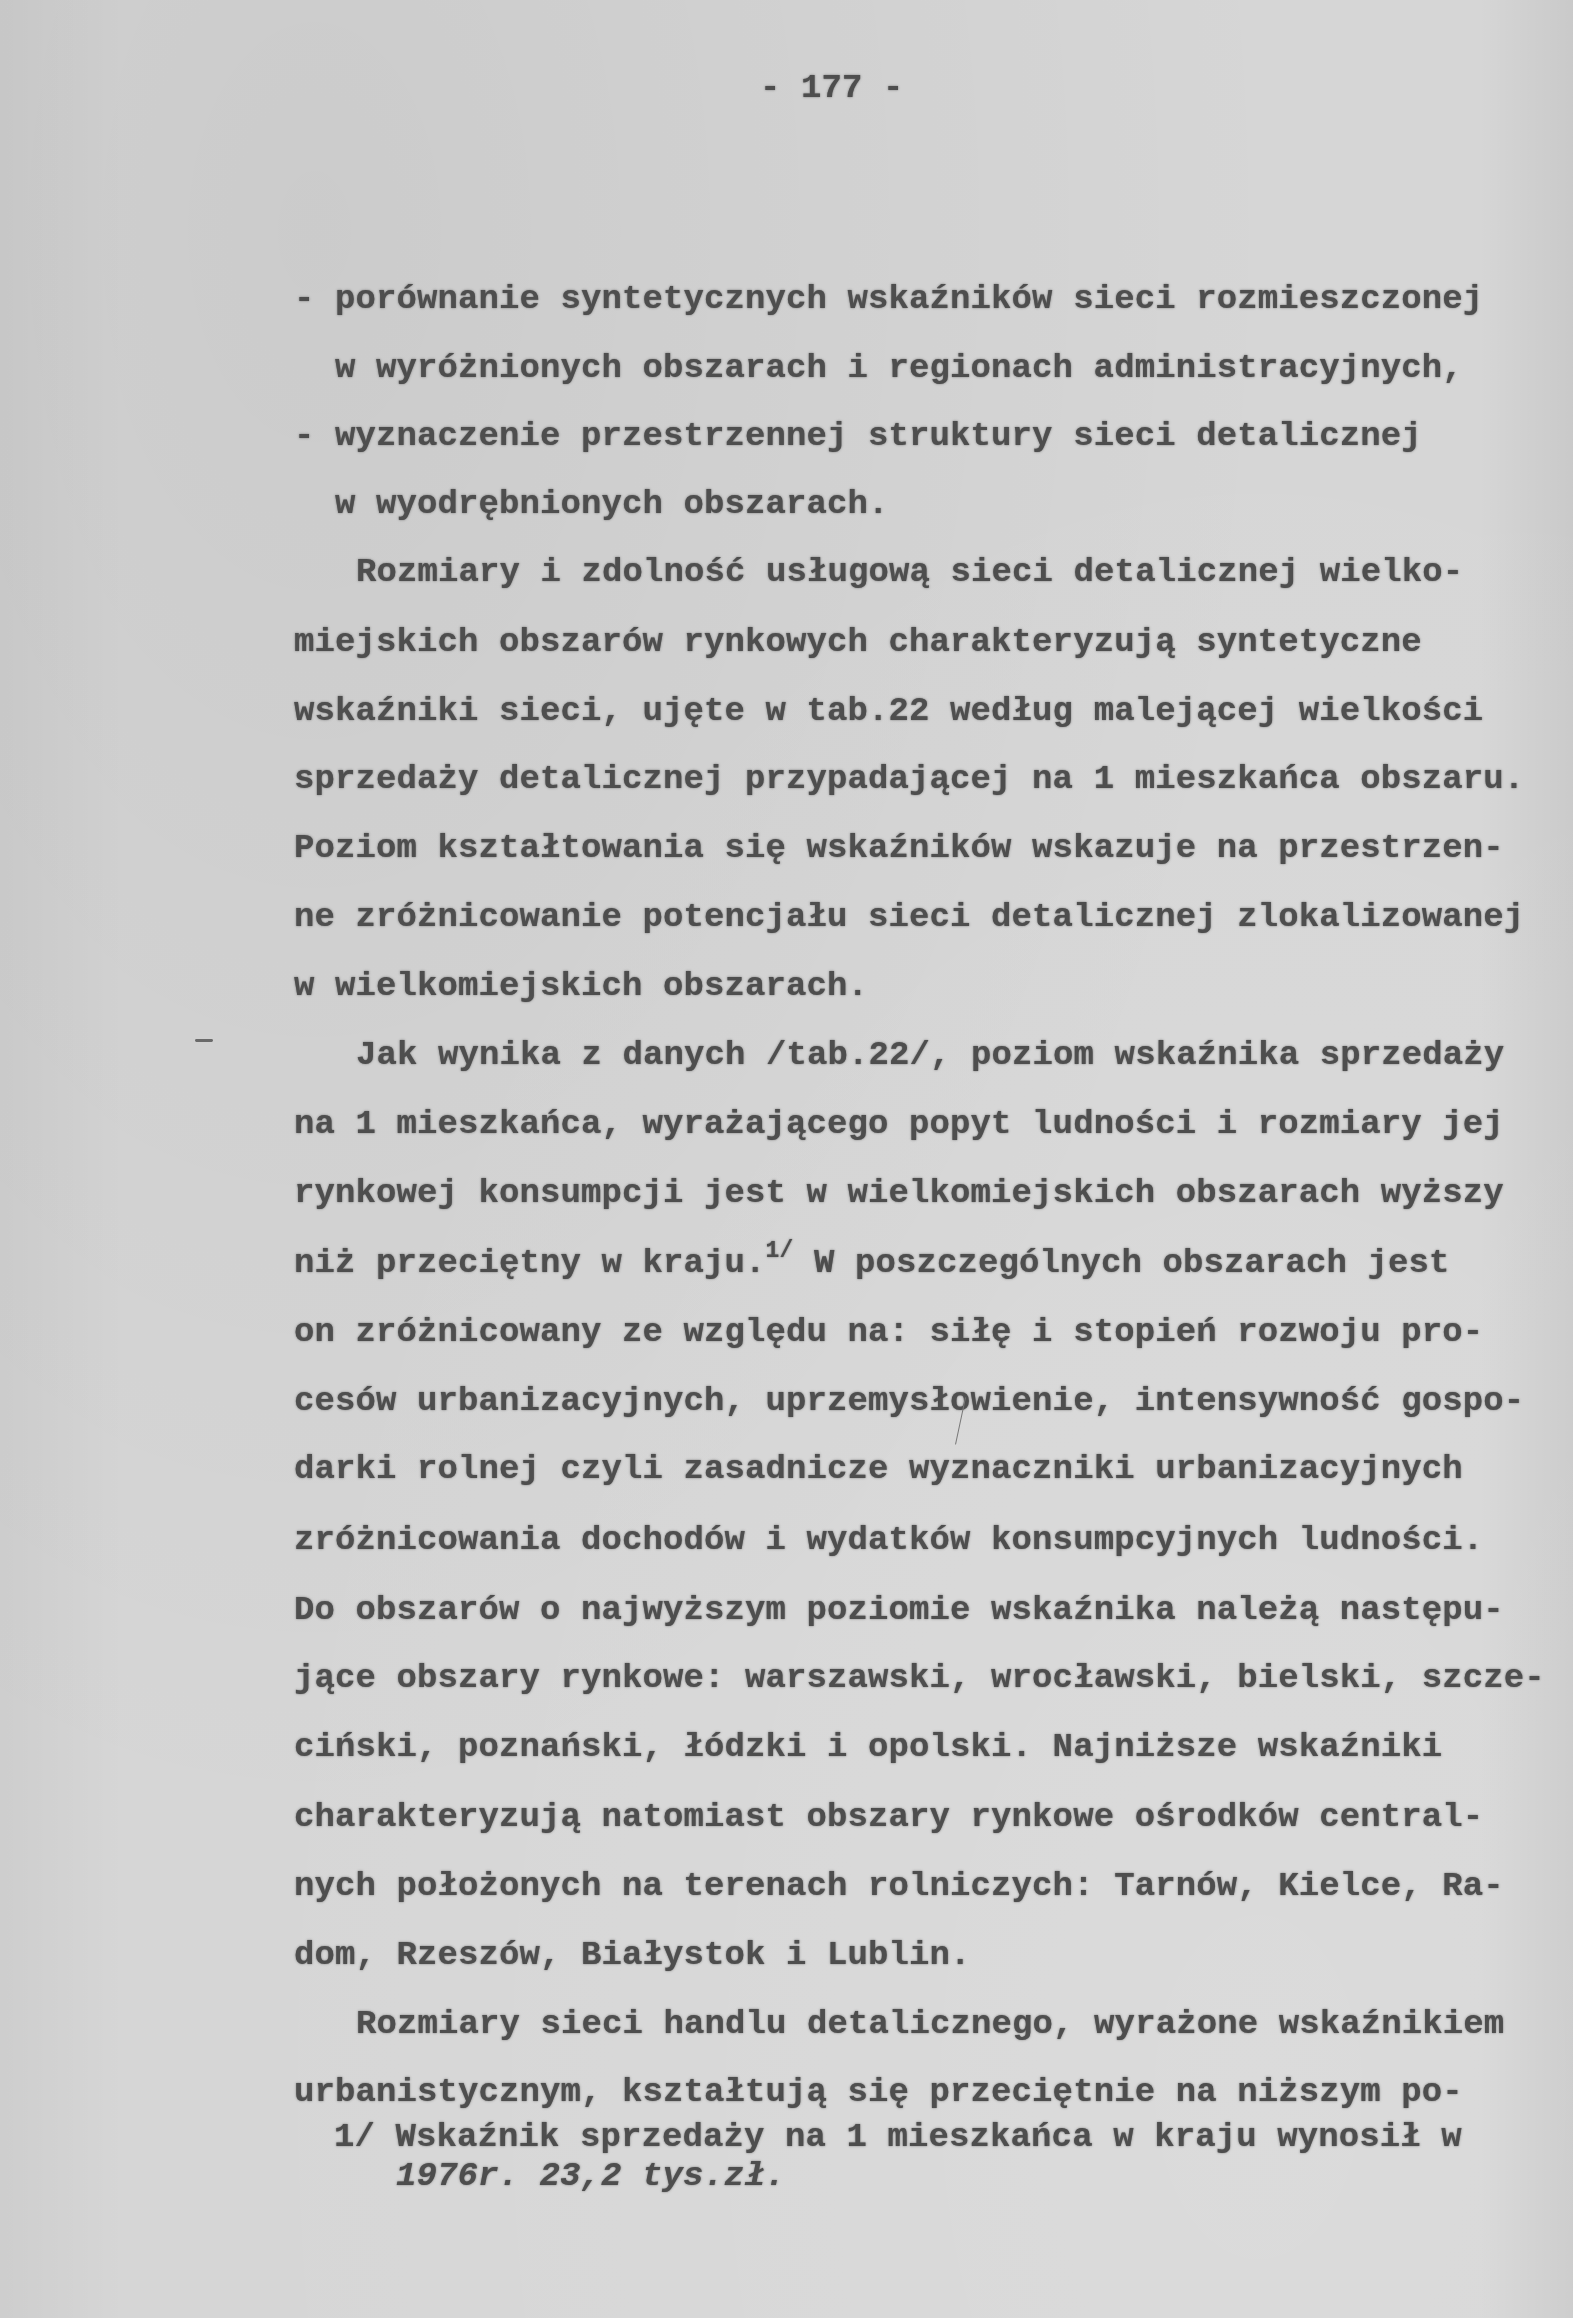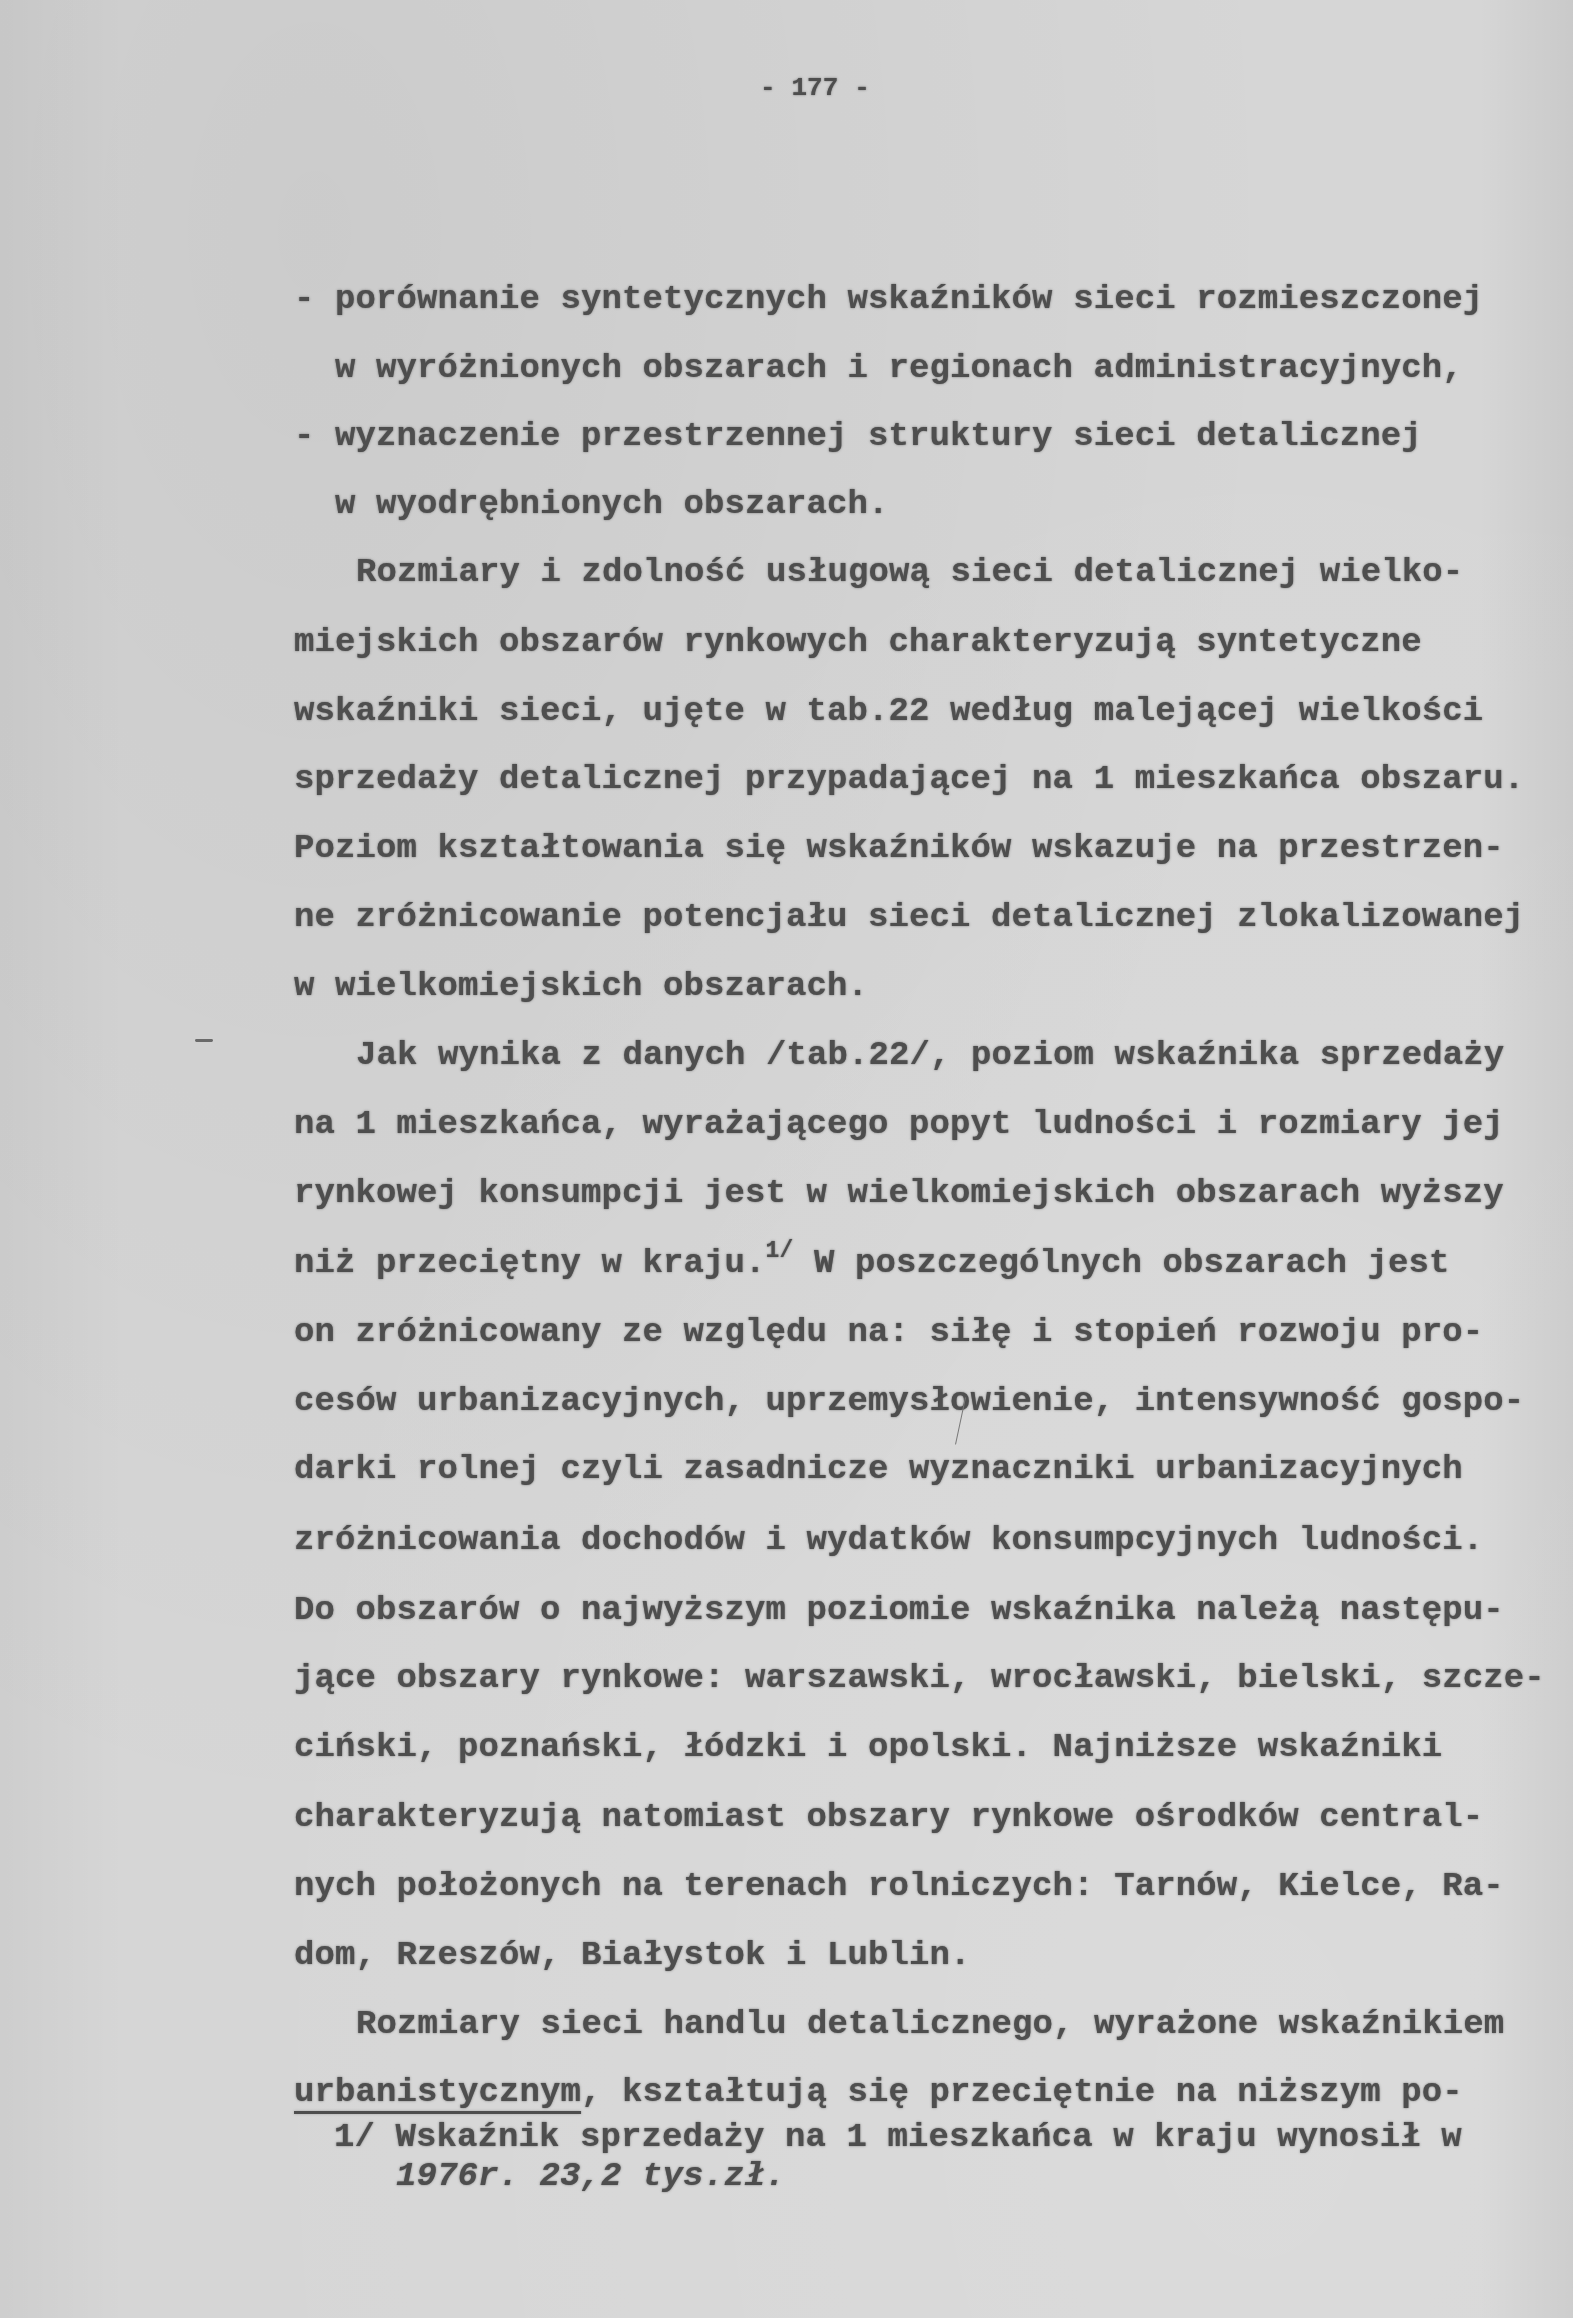--- a/index.html
+++ b/index.html
@@ -32,33 +32,32 @@
       color: #4e4e4e;
       text-shadow: 0 0 1.4px rgba(60,60,60,0.55), 0 0 2.7px rgba(80,80,80,0.35);
       white-space: pre;
       position: absolute;
       line-height: 41px;
       height: 41px;
     }
     .page-number {
       left: 760px;
       top: 68px;
-      font-size: 26px;
+      font-size: 34px;
       text-align: center;
     }
     .line { left: 294px; margin-top: 24px; }
     .line.bullet-cont { left: 335px; }
     .line.indent { left: 356px; }
     .sup {
       font-size: 23px;
       position: relative;
       top: -15px;
     }
     .underlined {
-      text-decoration: underline;
       text-decoration-thickness: 3.4px;
       text-underline-offset: 9.6px;
     }
     .footnote { left: 294px; margin-left: 40px; }
     .footnote.cont { left: 356px; font-style: italic; }
     .margin-mark {
       position: absolute;
       left: 195px;
       top: 1039px;
       width: 18px;

